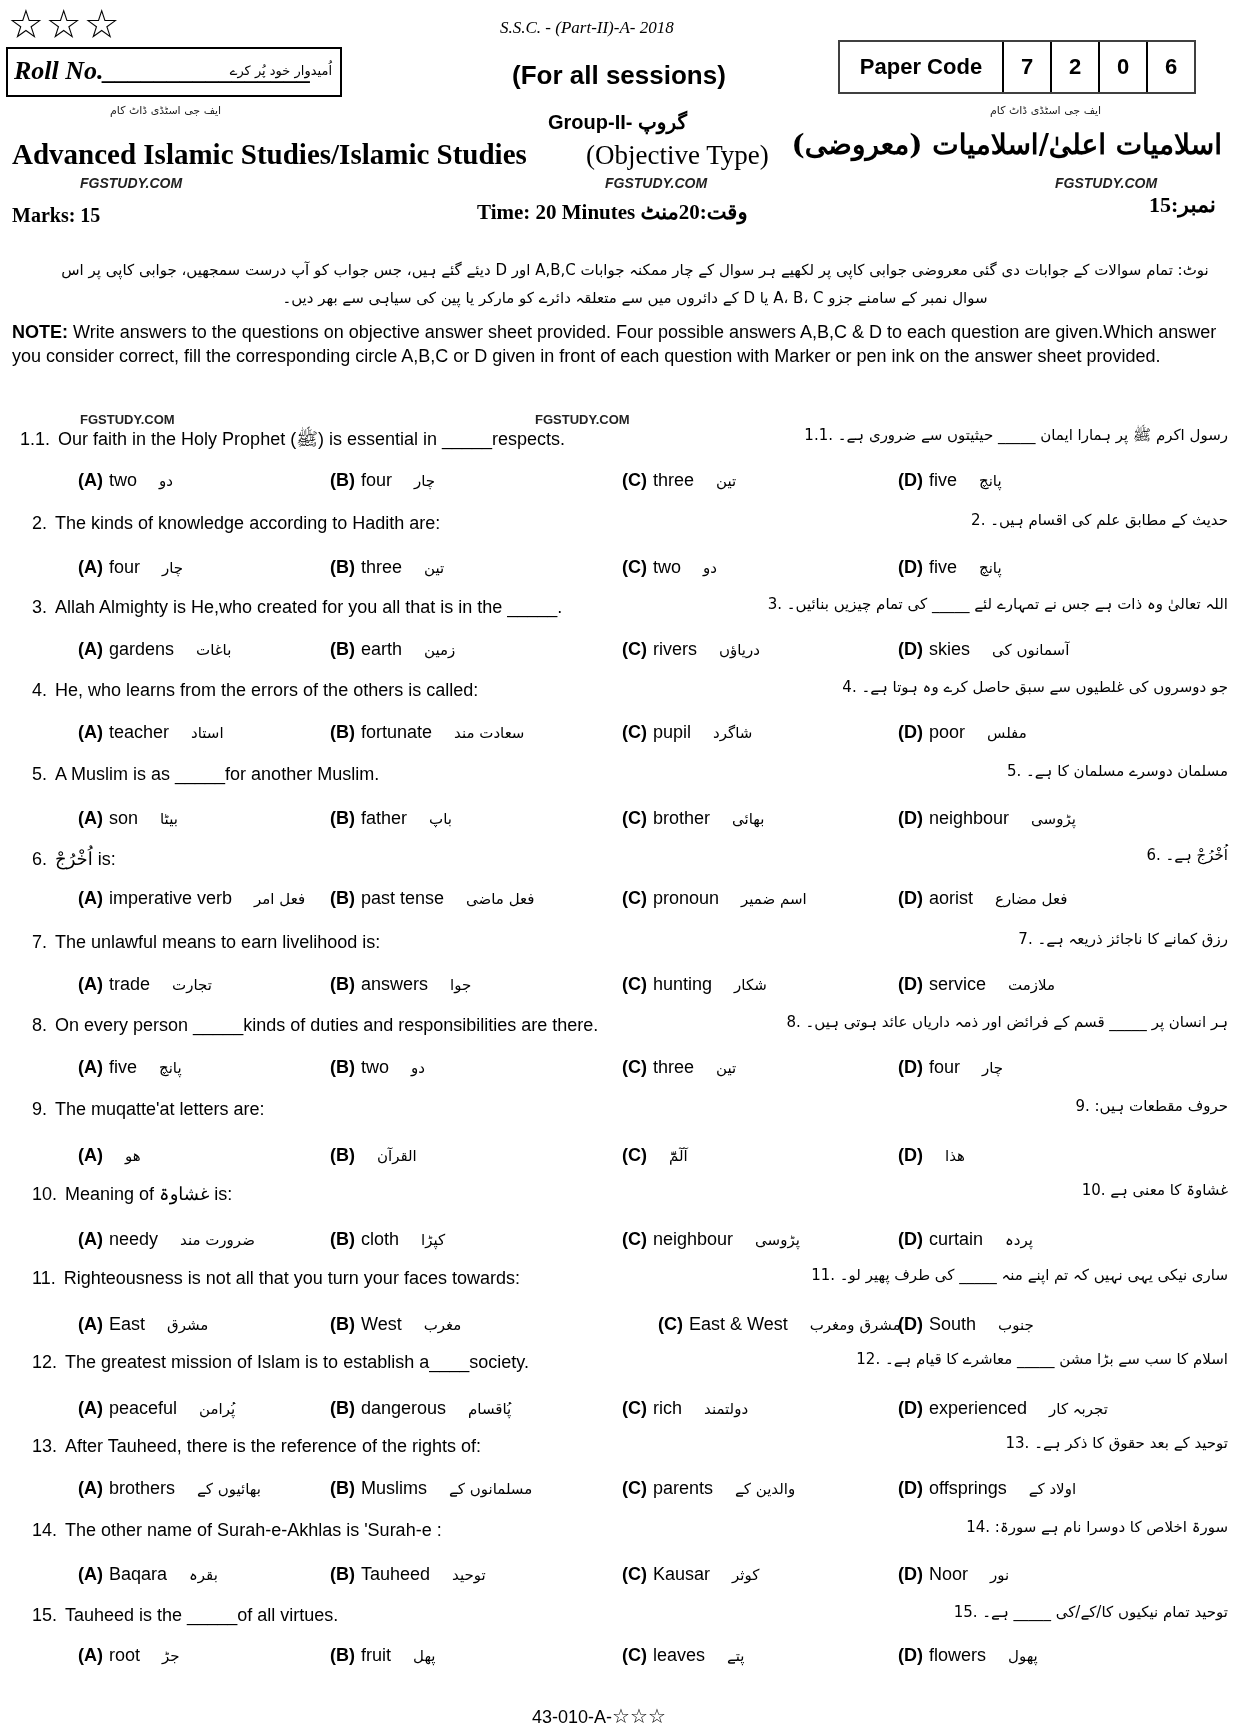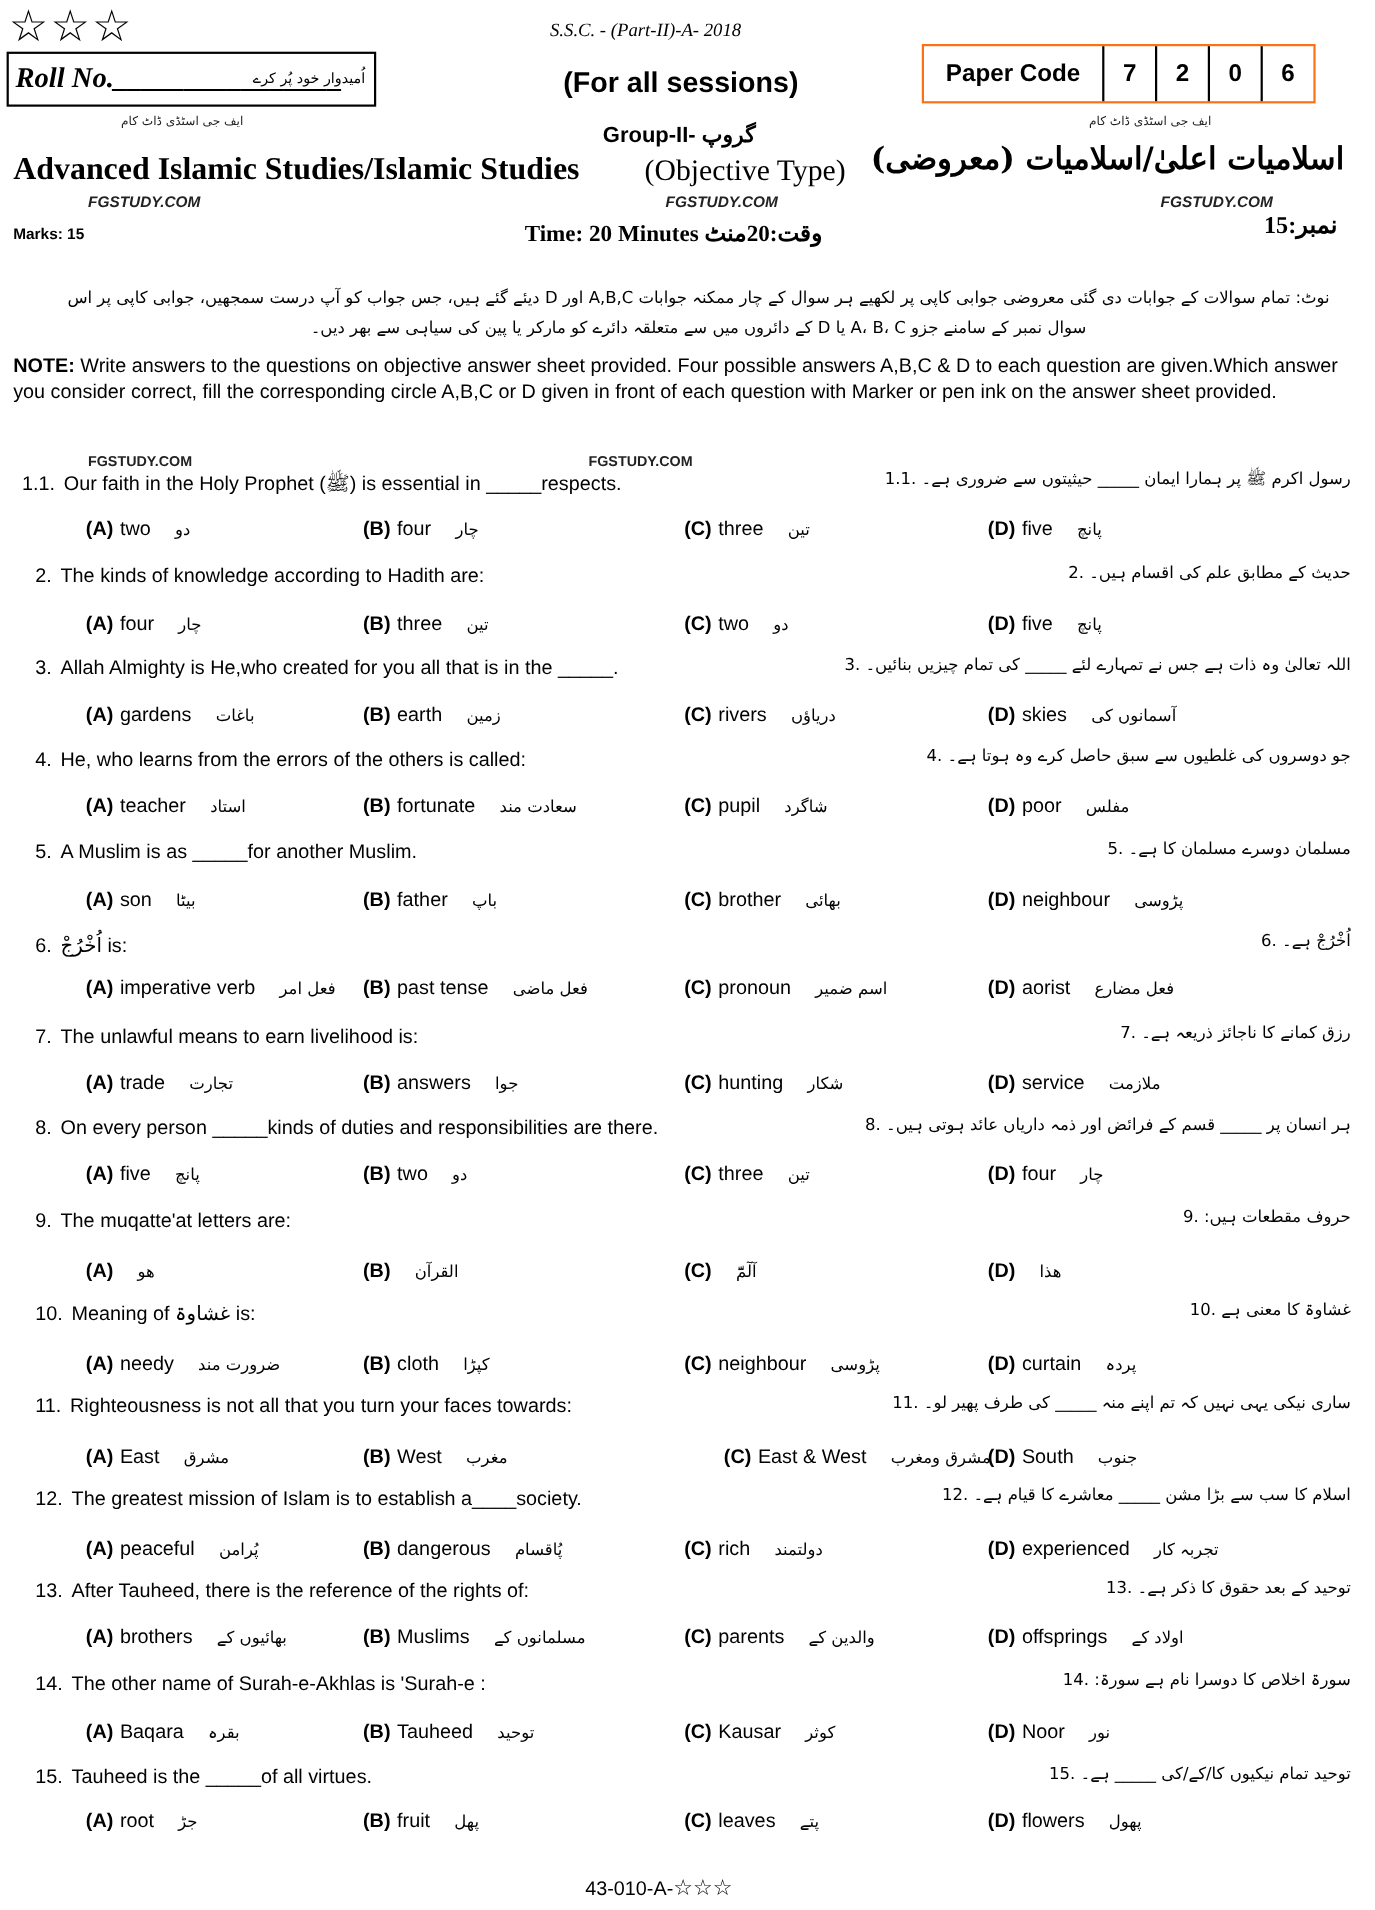--- a/index.html
+++ b/index.html
@@ -4,32 +4,32 @@
 <style>
   html, body { margin: 0; padding: 0; background: #ffffff; }
   body { width: 1250px; height: 1736px; position: relative; overflow: hidden; color: #000; font-family: "Liberation Sans", sans-serif; }
   .abs { position: absolute; white-space: nowrap; }
   .stars { left: 8px; top: 2px; font-size: 40px; letter-spacing: 2px; font-family: "DejaVu Sans", sans-serif; line-height: 44px; }
   .ssc { left: 500px; top: 18px; font-family: "Liberation Serif", serif; font-style: italic; font-size: 17px; }
   .rollbox { left: 6px; top: 47px; width: 336px; height: 50px; border: 2px solid #000; box-sizing: border-box; }
   .roll-label { position: absolute; left: 6px; top: 7px; font-family: "Liberation Serif", serif; font-style: italic; font-weight: bold; font-size: 26px; }
   .roll-urdu { position: absolute; right: 8px; top: 14px; font-family: "DejaVu Sans", sans-serif; font-size: 13px; direction: rtl; }
   .sessions { left: 512px; top: 60px; font-weight: bold; font-size: 26px; }
-  .codebox { left: 838px; top: 40px; display: flex; border: 2px solid #f97316; height: 50px; }
+  .codebox { left: 838px; top: 40px; display: flex; border: 2px solid #404040; height: 50px; }
   .codebox > div { border-right: 2px solid #000; display: flex; align-items: center; justify-content: center; font-weight: bold; font-size: 22px; }
   .codebox > div:last-child { border-right: none; }
   .code-label { width: 162px; }
   .code-digit { width: 46px; }
   .watermark { font-family: "Liberation Sans", sans-serif; font-style: italic; font-weight: bold; font-size: 14px; color: #222; }
   .urdu-small { font-family: "DejaVu Sans", sans-serif; font-size: 11px; direction: rtl; color: #222; text-align: right; }
   .group { left: 548px; top: 110px; font-weight: bold; font-size: 20px; }
   .title-en { left: 12px; top: 138px; font-family: "Liberation Serif", serif; font-weight: bold; font-size: 29px; }
   .title-type { left: 586px; top: 140px; font-family: "Liberation Serif", serif; font-size: 27px; }
   .title-ur { right: 28px; top: 128px; font-family: "DejaVu Serif", serif; font-weight: bold; font-size: 28px; direction: rtl; }
-  .marks { left: 12px; top: 204px; font-family: Liberation Sans, sans-serif; font-weight: bold; font-size: 14px; }
+  .marks { left: 12px; top: 204px; font-family: Liberation Serif, serif; font-weight: bold; font-size: 20px; }
   .time { left: 477px; top: 200px; font-family: "Liberation Serif", serif; font-weight: bold; font-size: 21px; }
   .marks-ur { right: 34px; top: 192px; font-family: "Liberation Serif", serif; font-weight: bold; font-size: 22px; direction: rtl; }
   .note-ur { right: 30px; top: 256px; width: 1170px; text-align: center; direction: rtl; font-family: "DejaVu Sans", sans-serif; font-size: 15px; line-height: 28px; white-space: normal; }
   .note-en { left: 12px; top: 320px; width: 1220px; font-size: 18px; line-height: 24px; white-space: normal; }
   .note-en b { font-weight: bold; }
   .q-en { font-size: 18px; }
   .q-ur { font-family: "DejaVu Sans", sans-serif; font-size: 15px; direction: rtl; text-align: right; }
   .q-num { font-size: 18px; }
   .opt { font-size: 18px; }
   .opt b { font-weight: bold; }

